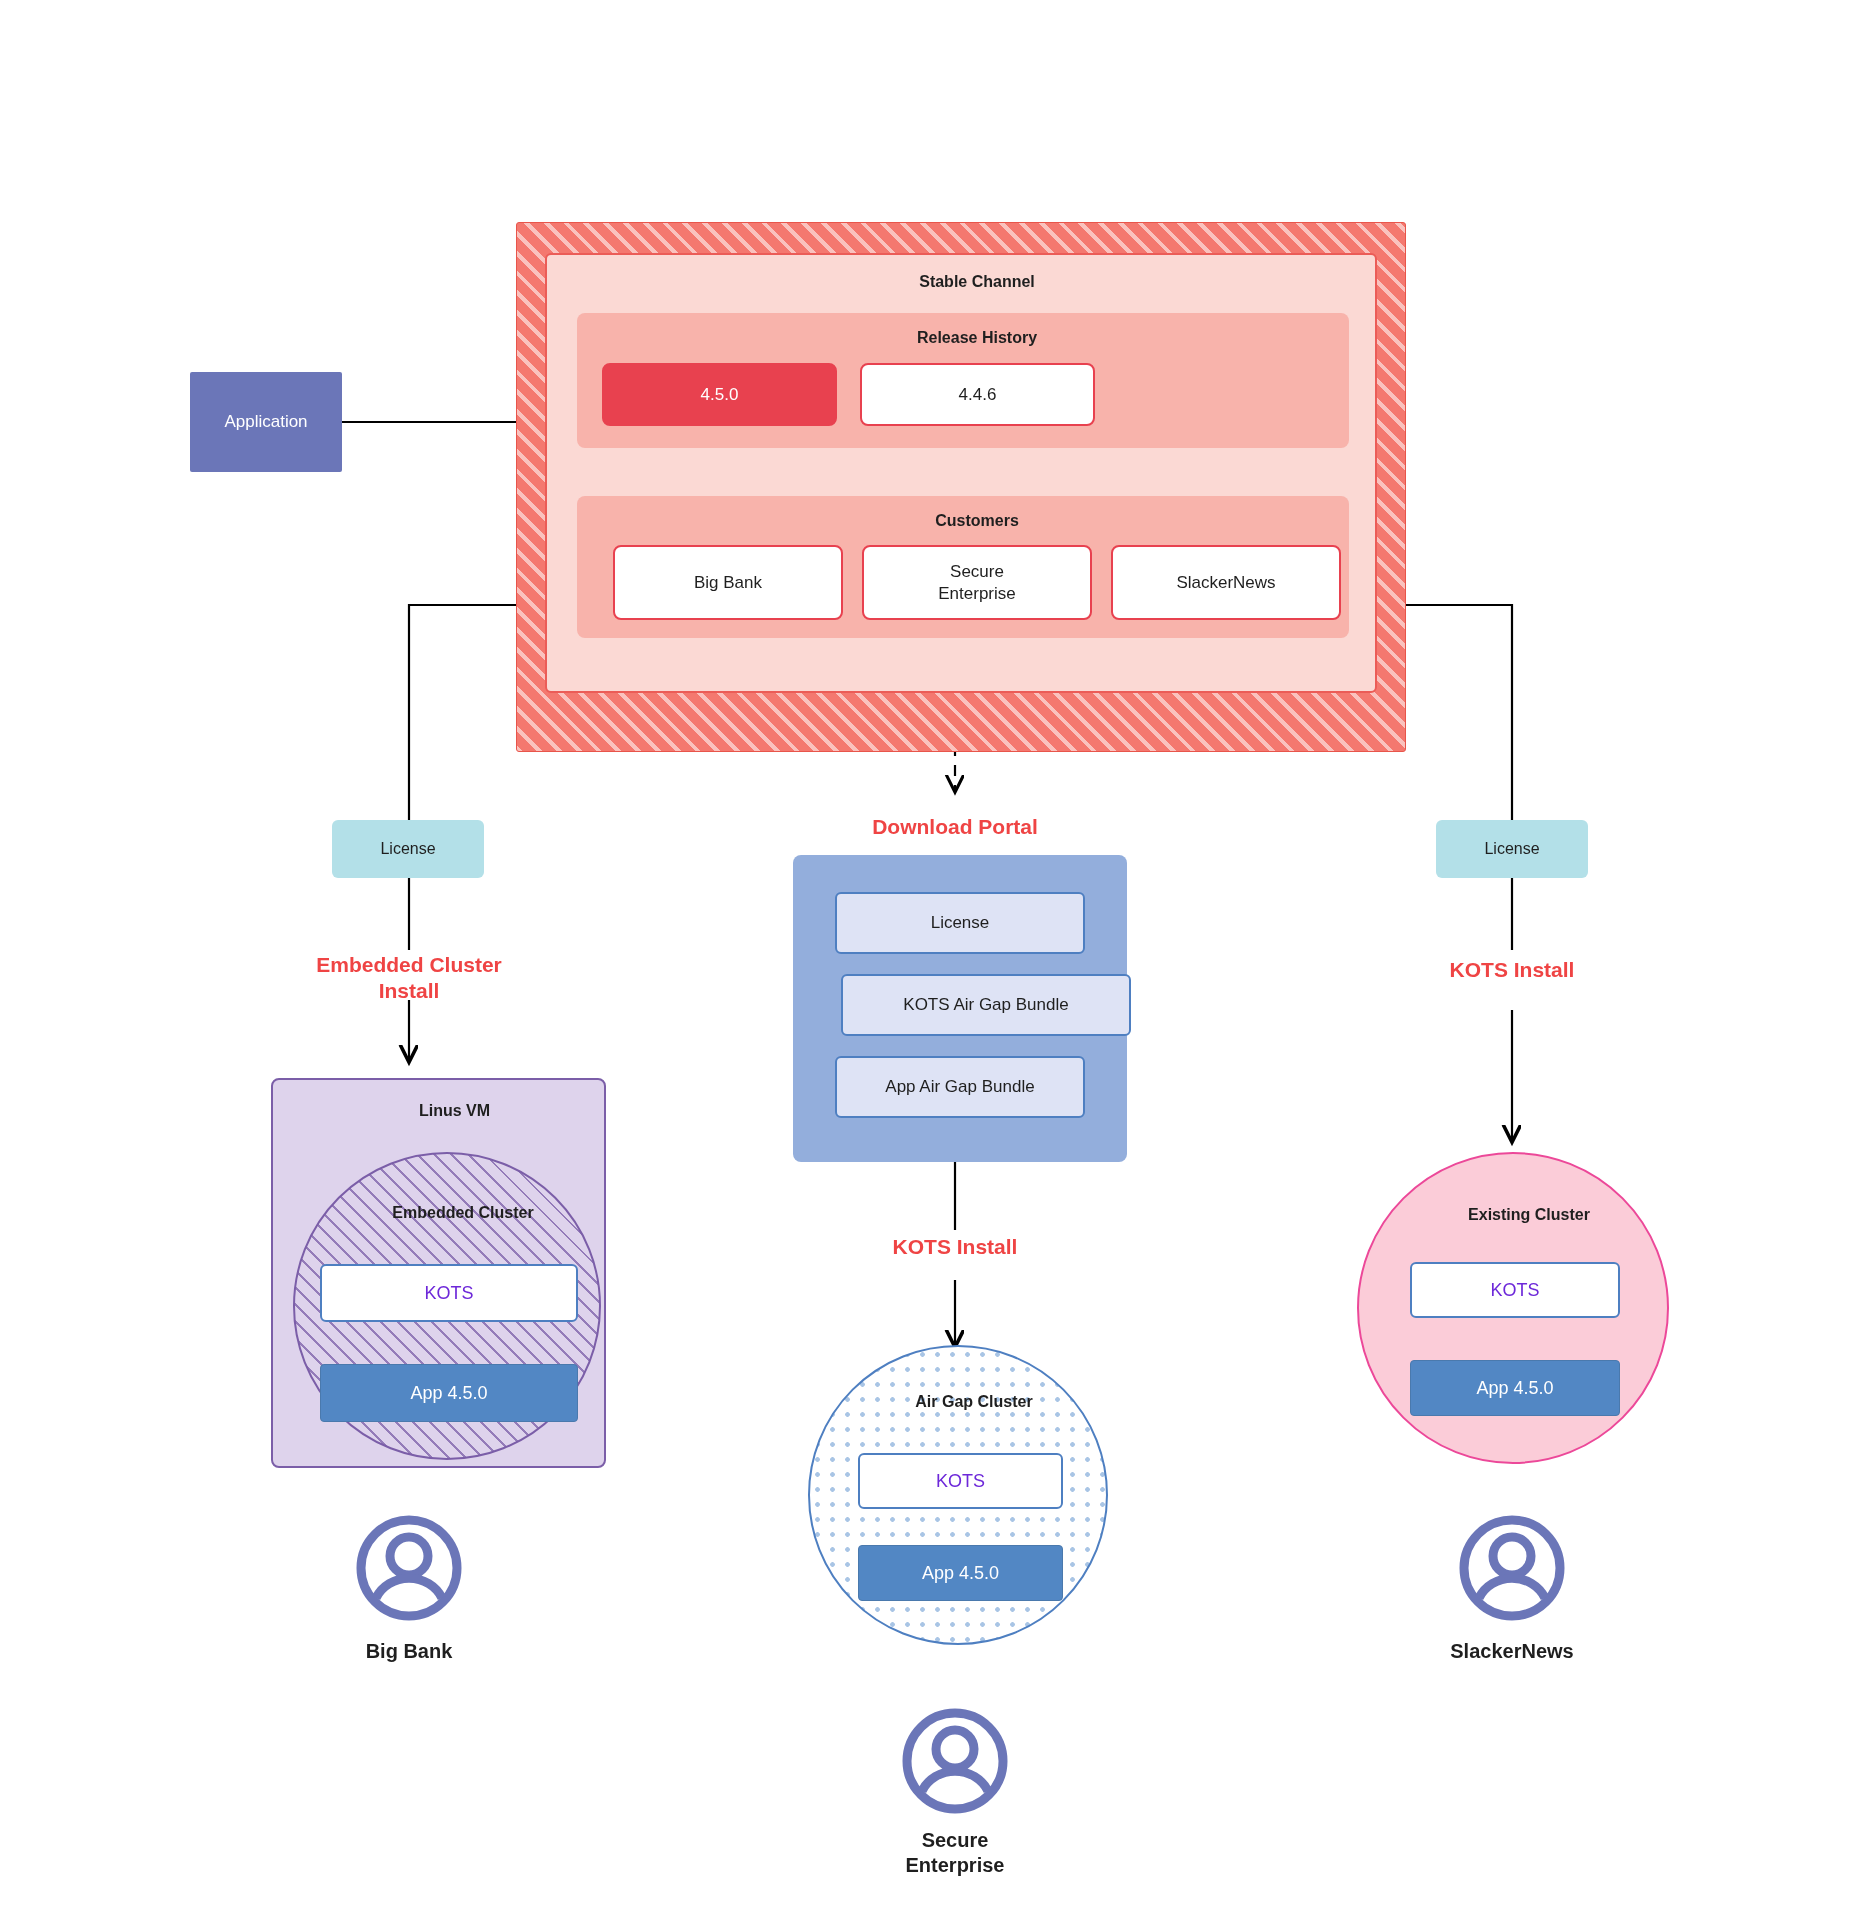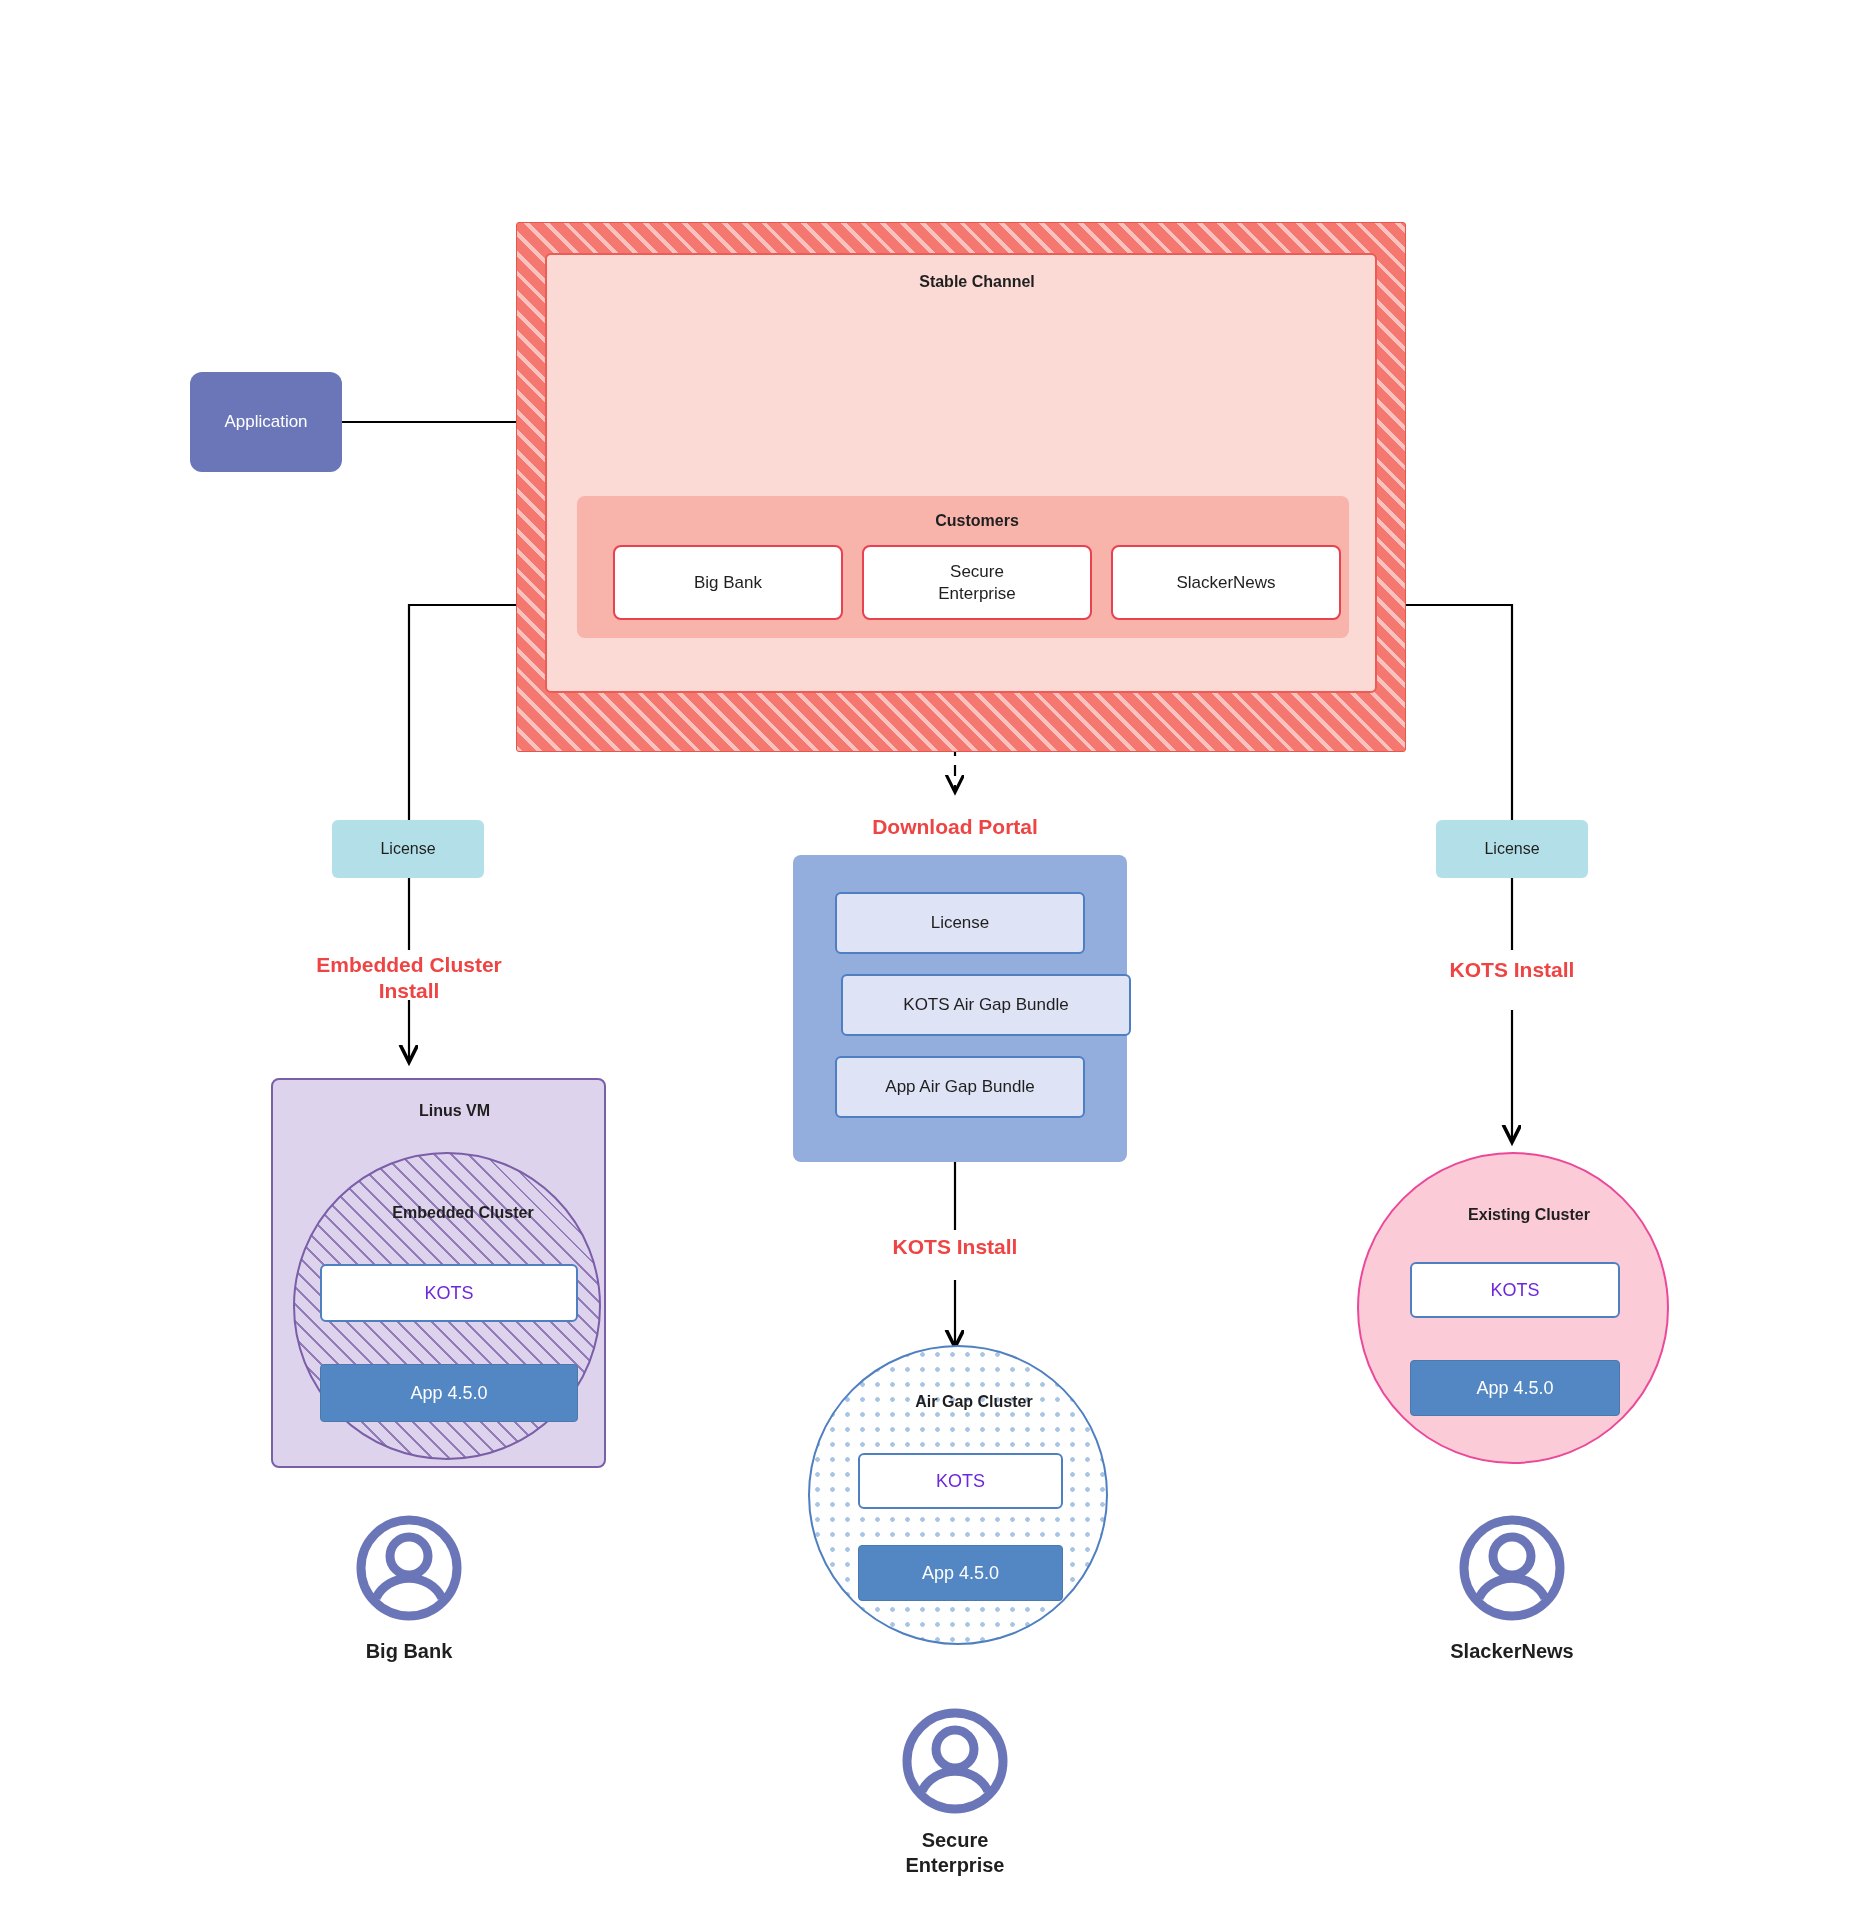--- a/index.html
+++ b/index.html
@@ -70,21 +70,21 @@
   .customer-card{
     background:#ffffff;
     border:2px solid #e8414f;
     border-radius:8px;
     font-size:17px;color:#1f1f1f;
   }
 
   
   .application-node{
     background:#6b76b8;
-    border-radius:12px;
+    border-radius:2px;
     color:#ffffff;font-size:17px;
   }
 
   
   .license-chip{
     background:#b3e0e8;
     border-radius:6px;
     font-size:16px;color:#1f1f1f;
   }
 
@@ -205,20 +205,27 @@
     </g>
   </svg>
 
 
   <div class="abs vendor-outer" style="left:516px;top:222px;width:890px;height:530px;">
 
     <div class="abs stable-channel" style="left:28px;top:30px;width:832px;height:440px;">
 
       <div class="abs ctr section-label" style="left:0px;top:16px;width:832px;height:22px;">Stable Channel</div>
 
+      <div class="abs release-history" style="left:30px;top:58px;width:772px;height:135px;">
+        <div class="abs ctr section-label" style="left:0px;top:14px;width:772px;height:22px;">Release History</div>
+
+        <div class="abs ctr release-card current" style="left:25px;top:50px;width:235px;height:63px;">4.5.0</div>
+
+        <div class="abs ctr release-card old" style="left:283px;top:50px;width:235px;height:63px;">4.4.6</div>
+      </div>
 
       <div class="abs customers" style="left:30px;top:241px;width:772px;height:142px;">
         <div class="abs ctr section-label" style="left:0px;top:14px;width:772px;height:22px;">Customers</div>
 
         <div class="abs ctr customer-card" style="left:36px;top:49px;width:230px;height:75px;">Big Bank</div>
 
         <div class="abs ctr customer-card" style="left:285px;top:49px;width:230px;height:75px;white-space:pre-line;">Secure
 Enterprise</div>
 
         <div class="abs ctr customer-card" style="left:534px;top:49px;width:230px;height:75px;">SlackerNews</div>

